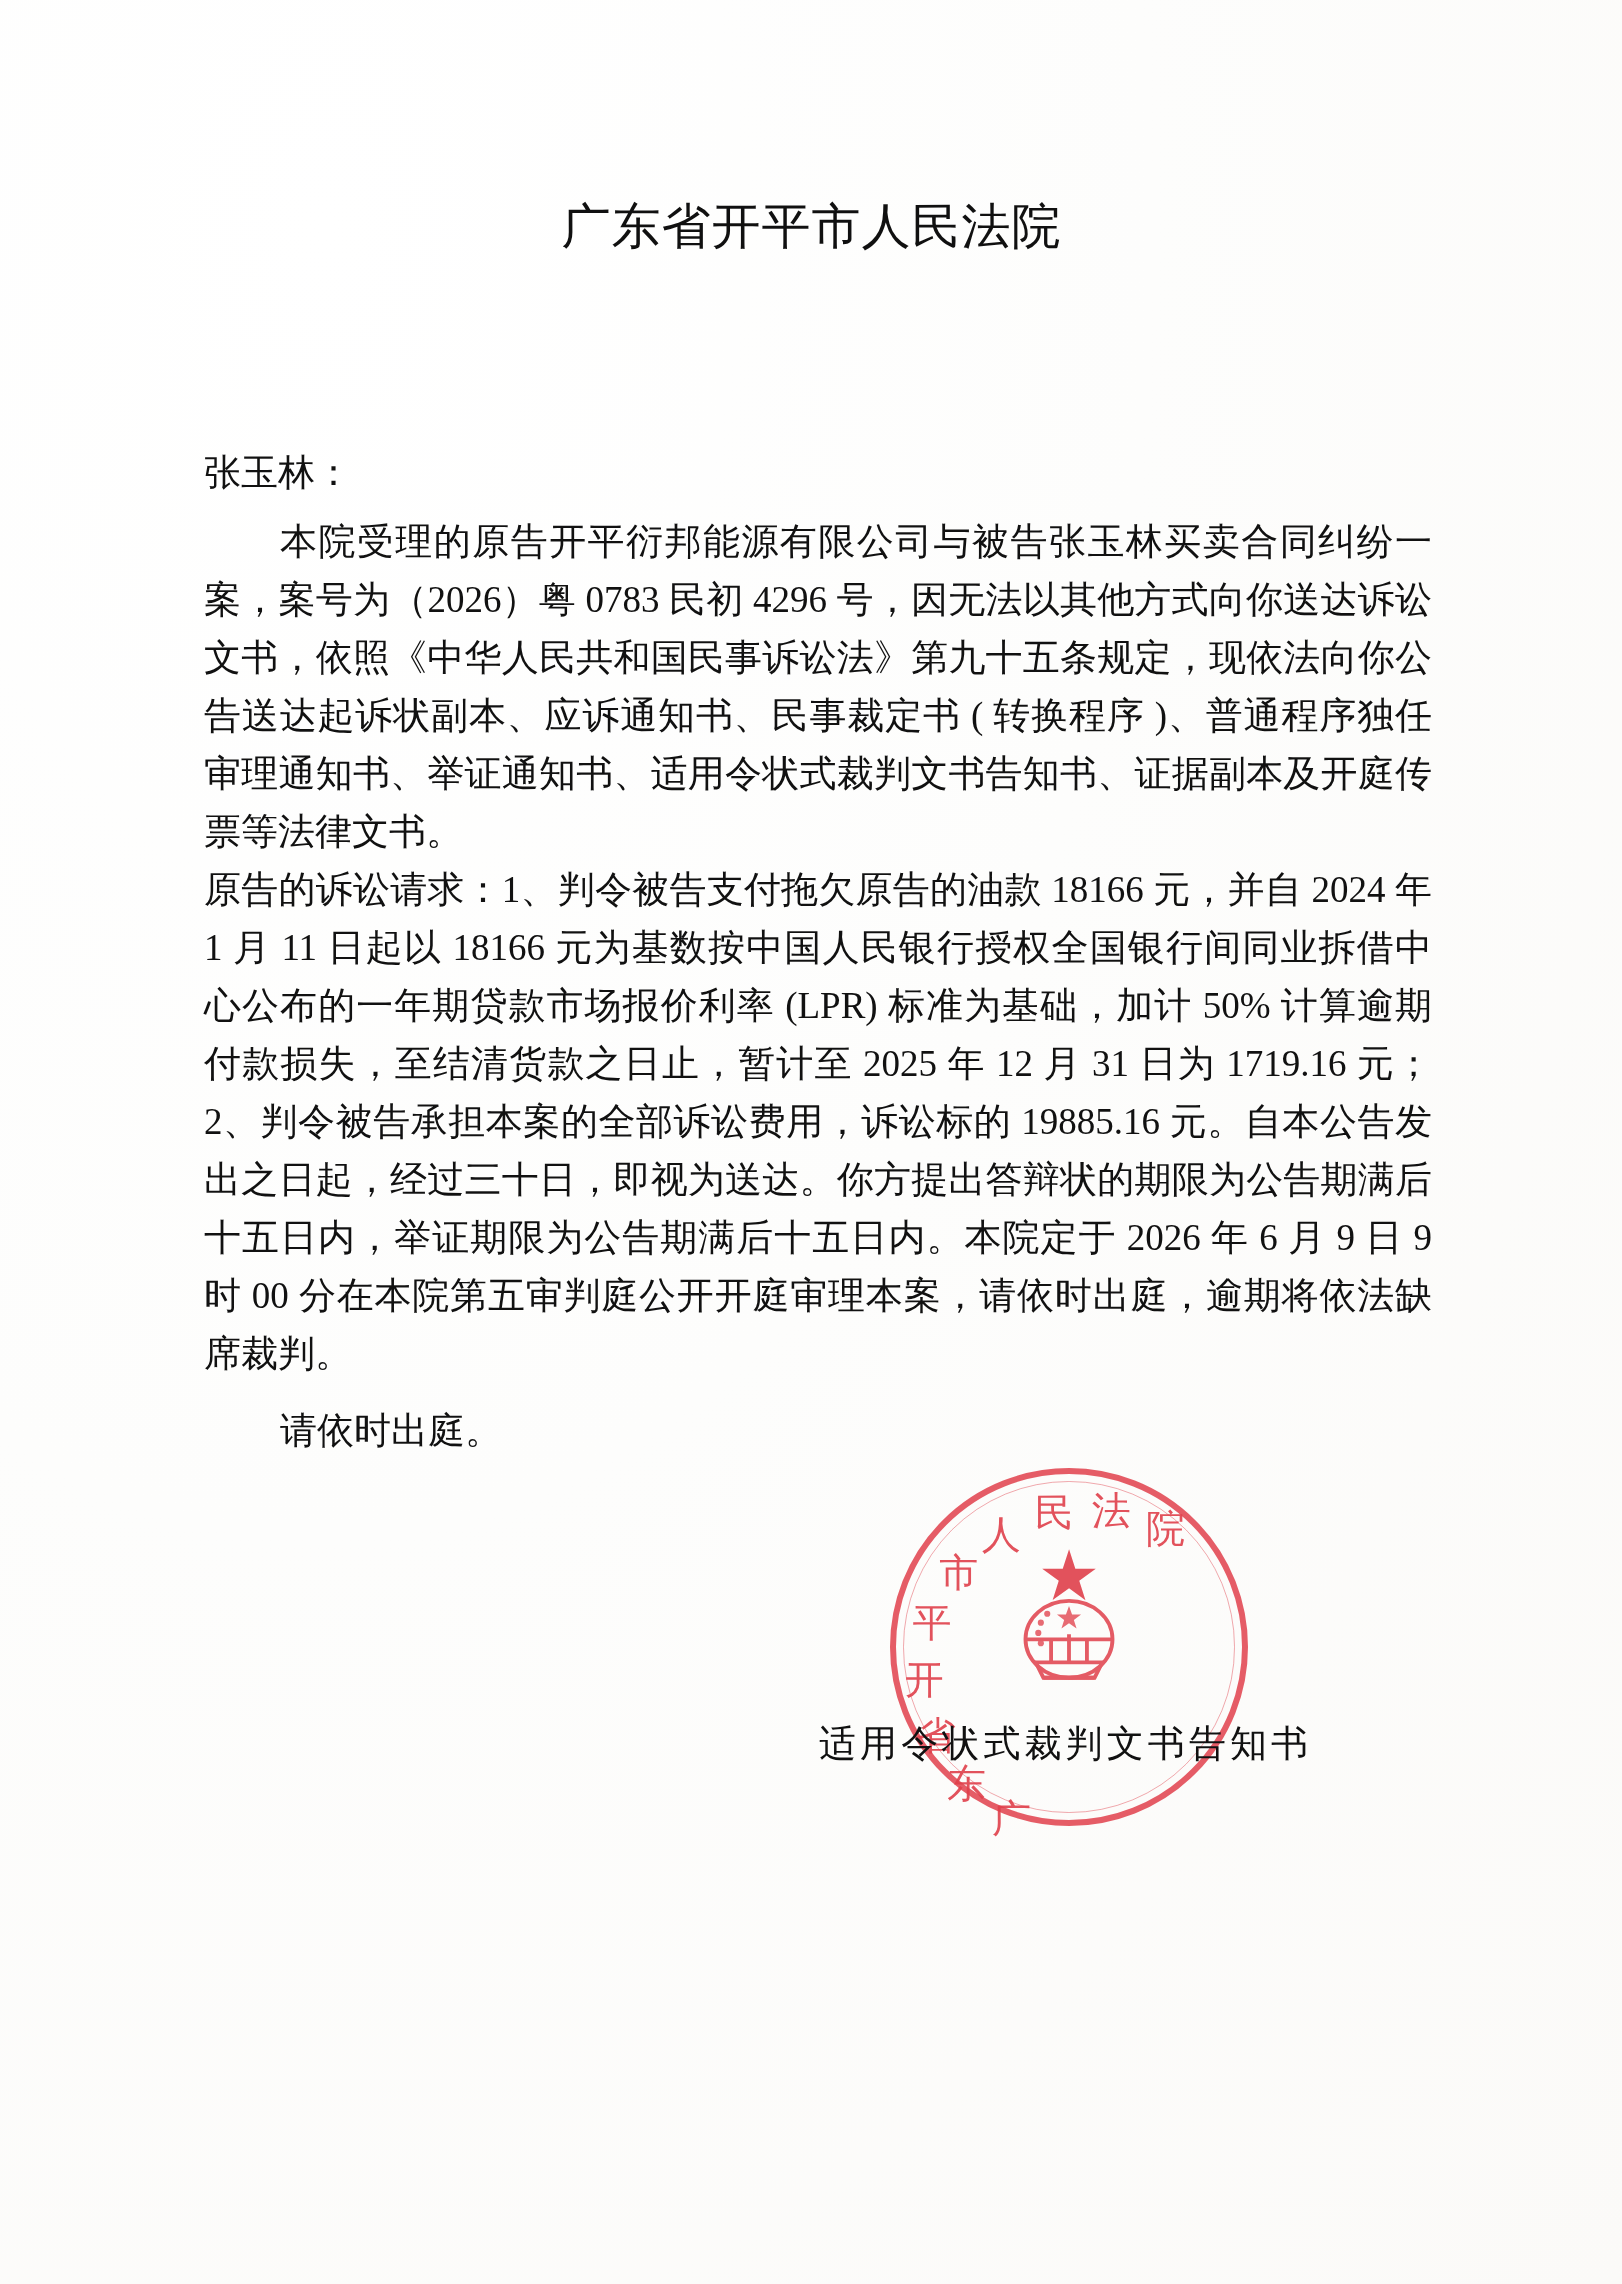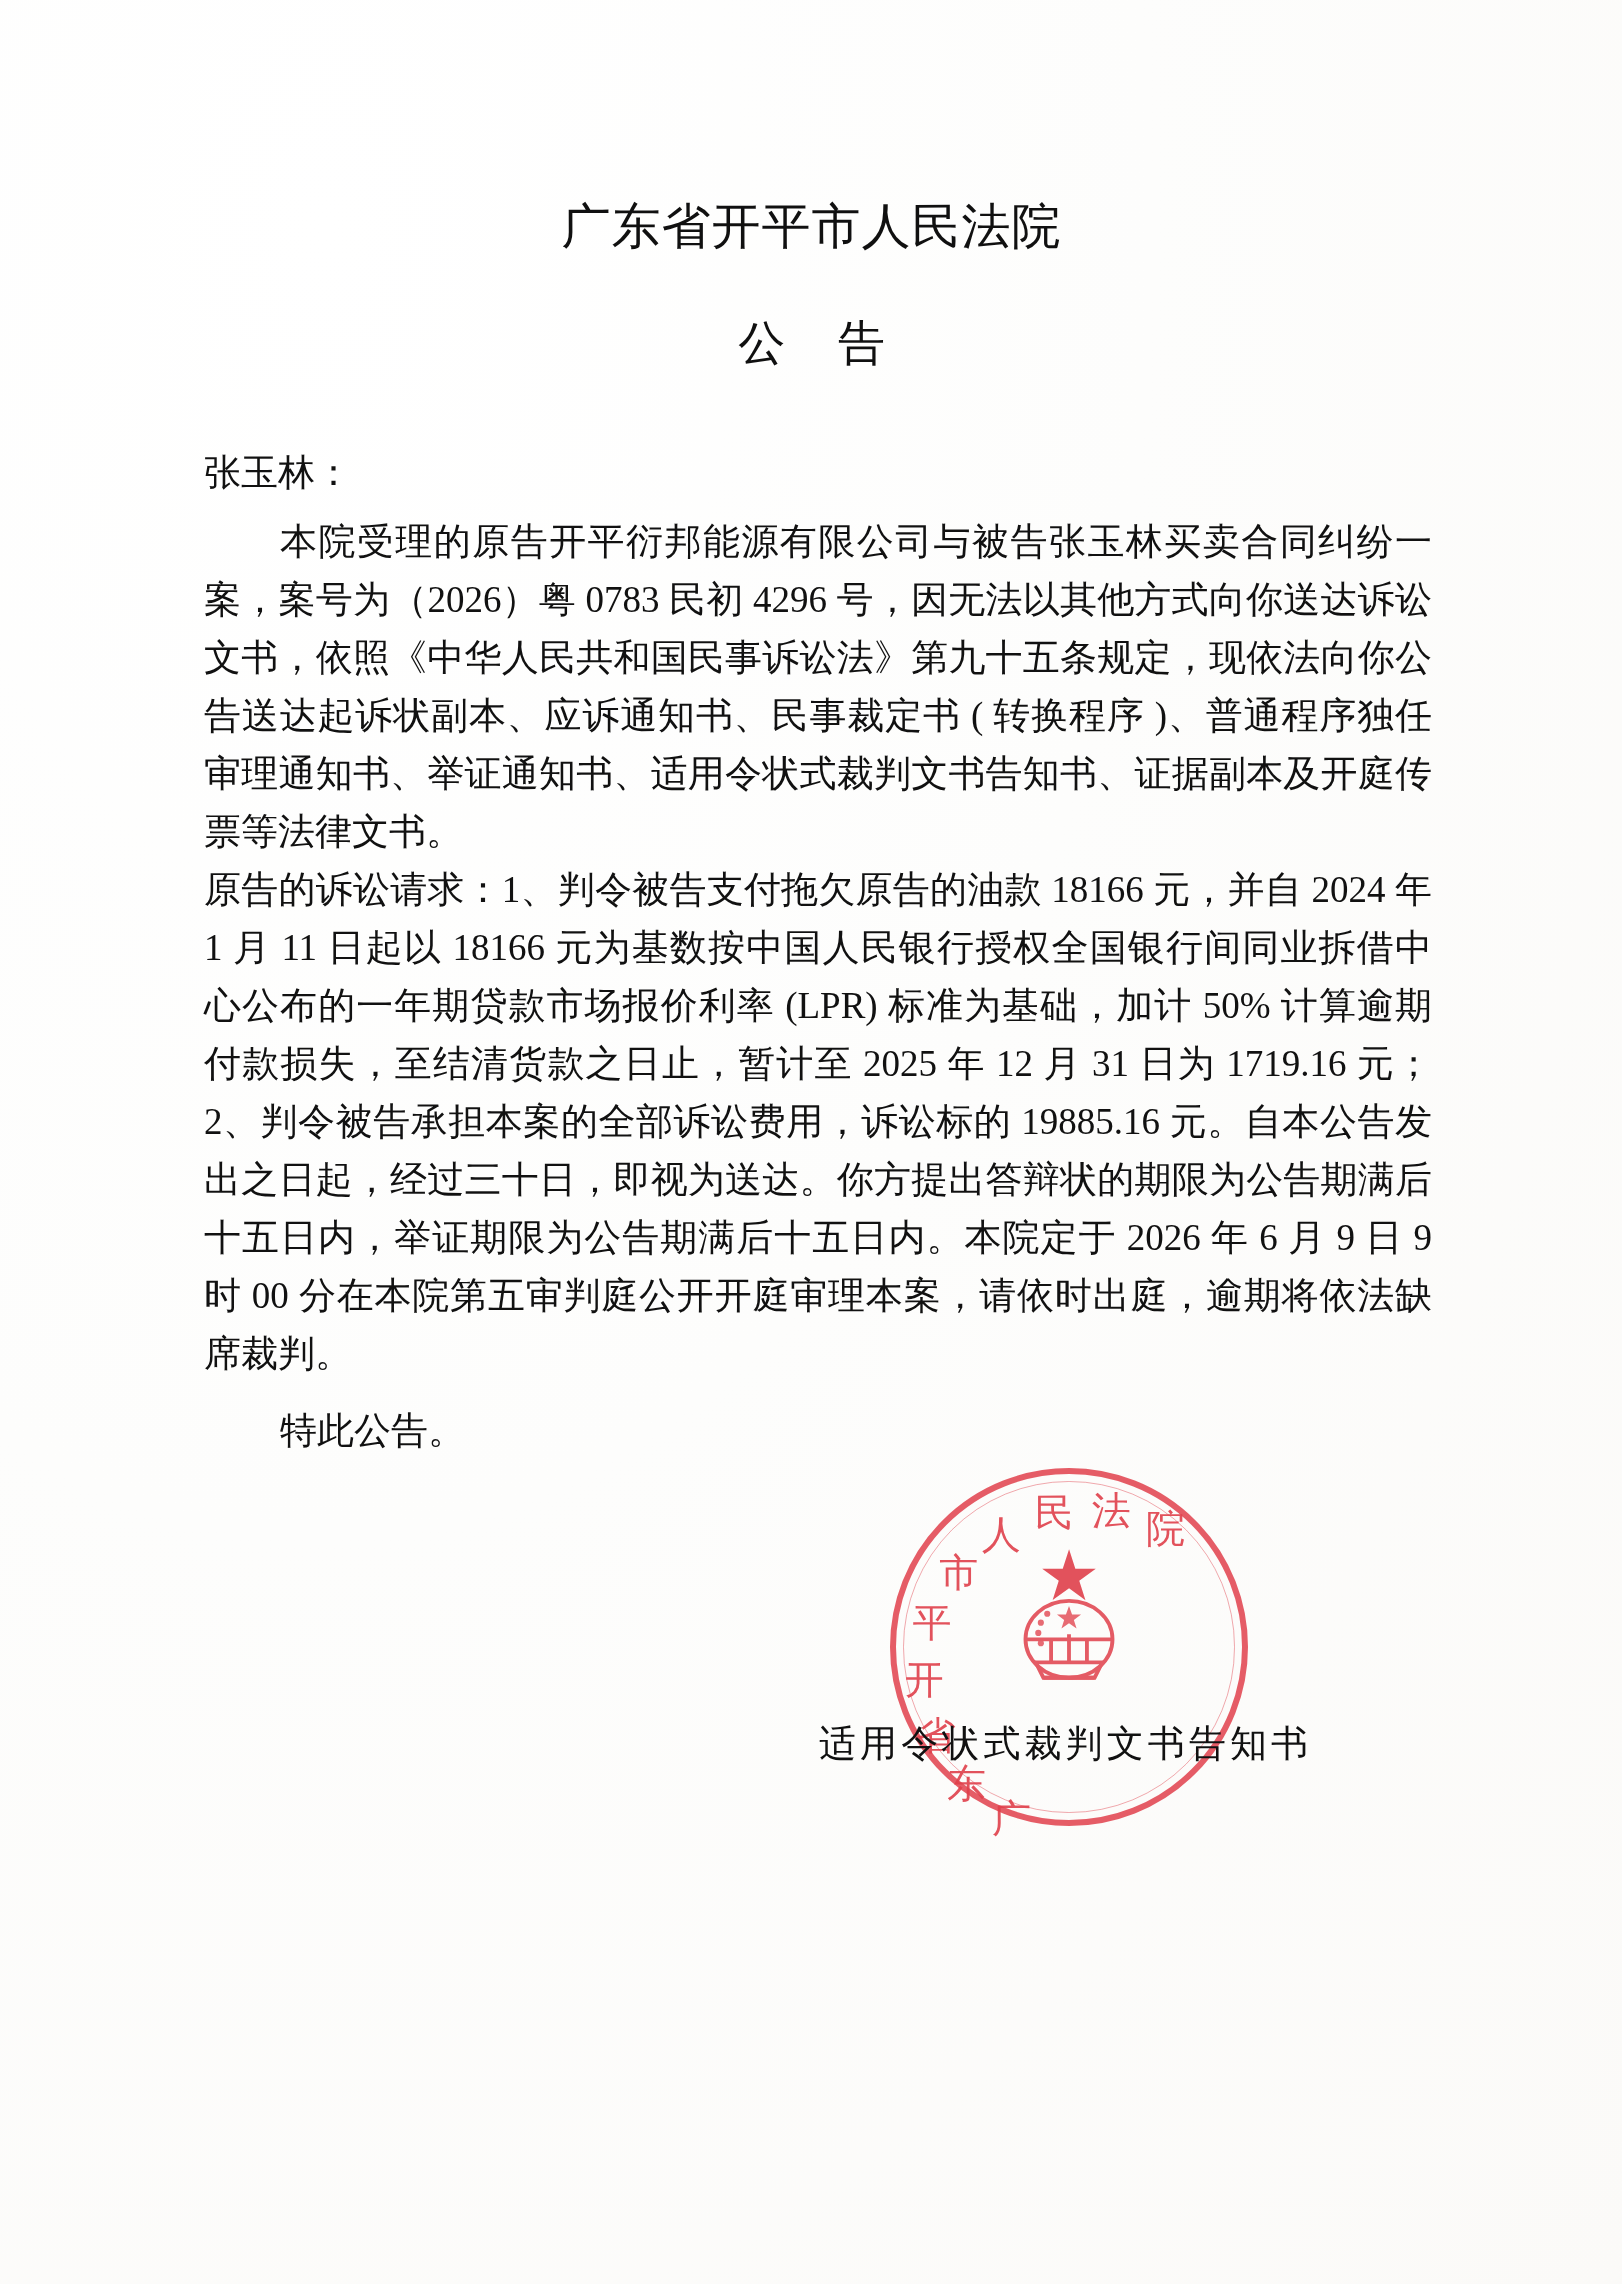--- a/index.html
+++ b/index.html
@@ -151,30 +151,29 @@
 </style>
 </head>
 <body>
 
 <div class="paper"></div>
 
 <div class="page">
 
   <div class="court-title">广东省开平市人民法院</div>
 
-  <div class="doc-type">公 告</div>
 
   <div class="body-block">
     <div class="addressee">张玉林：</div>
 
     <div class="para p1">本院受理的原告开平衍邦能源有限公司与被告张玉林买卖合同纠纷一案，案号为（2026）粤 0783 民初 4296 号，因无法以其他方式向你送达诉讼文书，依照《中华人民共和国民事诉讼法》第九十五条规定，现依法向你公告送达起诉状副本、应诉通知书、民事裁定书 ( 转换程序 )、普通程序独任审理通知书、举证通知书、适用令状式裁判文书告知书、证据副本及开庭传票等法律文书。</div>
 
     <div class="para p2">原告的诉讼请求：1、判令被告支付拖欠原告的油款 18166 元，并自 2024 年 1 月 11 日起以 18166 元为基数按中国人民银行授权全国银行间同业拆借中心公布的一年期贷款市场报价利率 (LPR) 标准为基础，加计 50% 计算逾期付款损失，至结清货款之日止，暂计至 2025 年 12 月 31 日为 1719.16 元；2、判令被告承担本案的全部诉讼费用，诉讼标的 19885.16 元。自本公告发出之日起，经过三十日，即视为送达。你方提出答辩状的期限为公告期满后十五日内，举证期限为公告期满后十五日内。本院定于 2026 年 6 月 9 日 9 时 00 分在本院第五审判庭公开开庭审理本案，请依时出庭，逾期将依法缺席裁判。</div>
 
-    <div class="closing">特此公告。</div>
+    <div class="closing">请依时出庭。</div>
   </div>
 
   <div class="seal">
     <div class="ring"></div>
     <div class="inner-ring"></div>
     <div class="star">★</div>
     <svg class="emblem" viewBox="0 0 100 92">
       <g fill="none" stroke="#e0404b" stroke-width="3">
         <ellipse cx="50" cy="40" rx="34" ry="30"></ellipse>
         <path d="M16 40 H84"></path>

